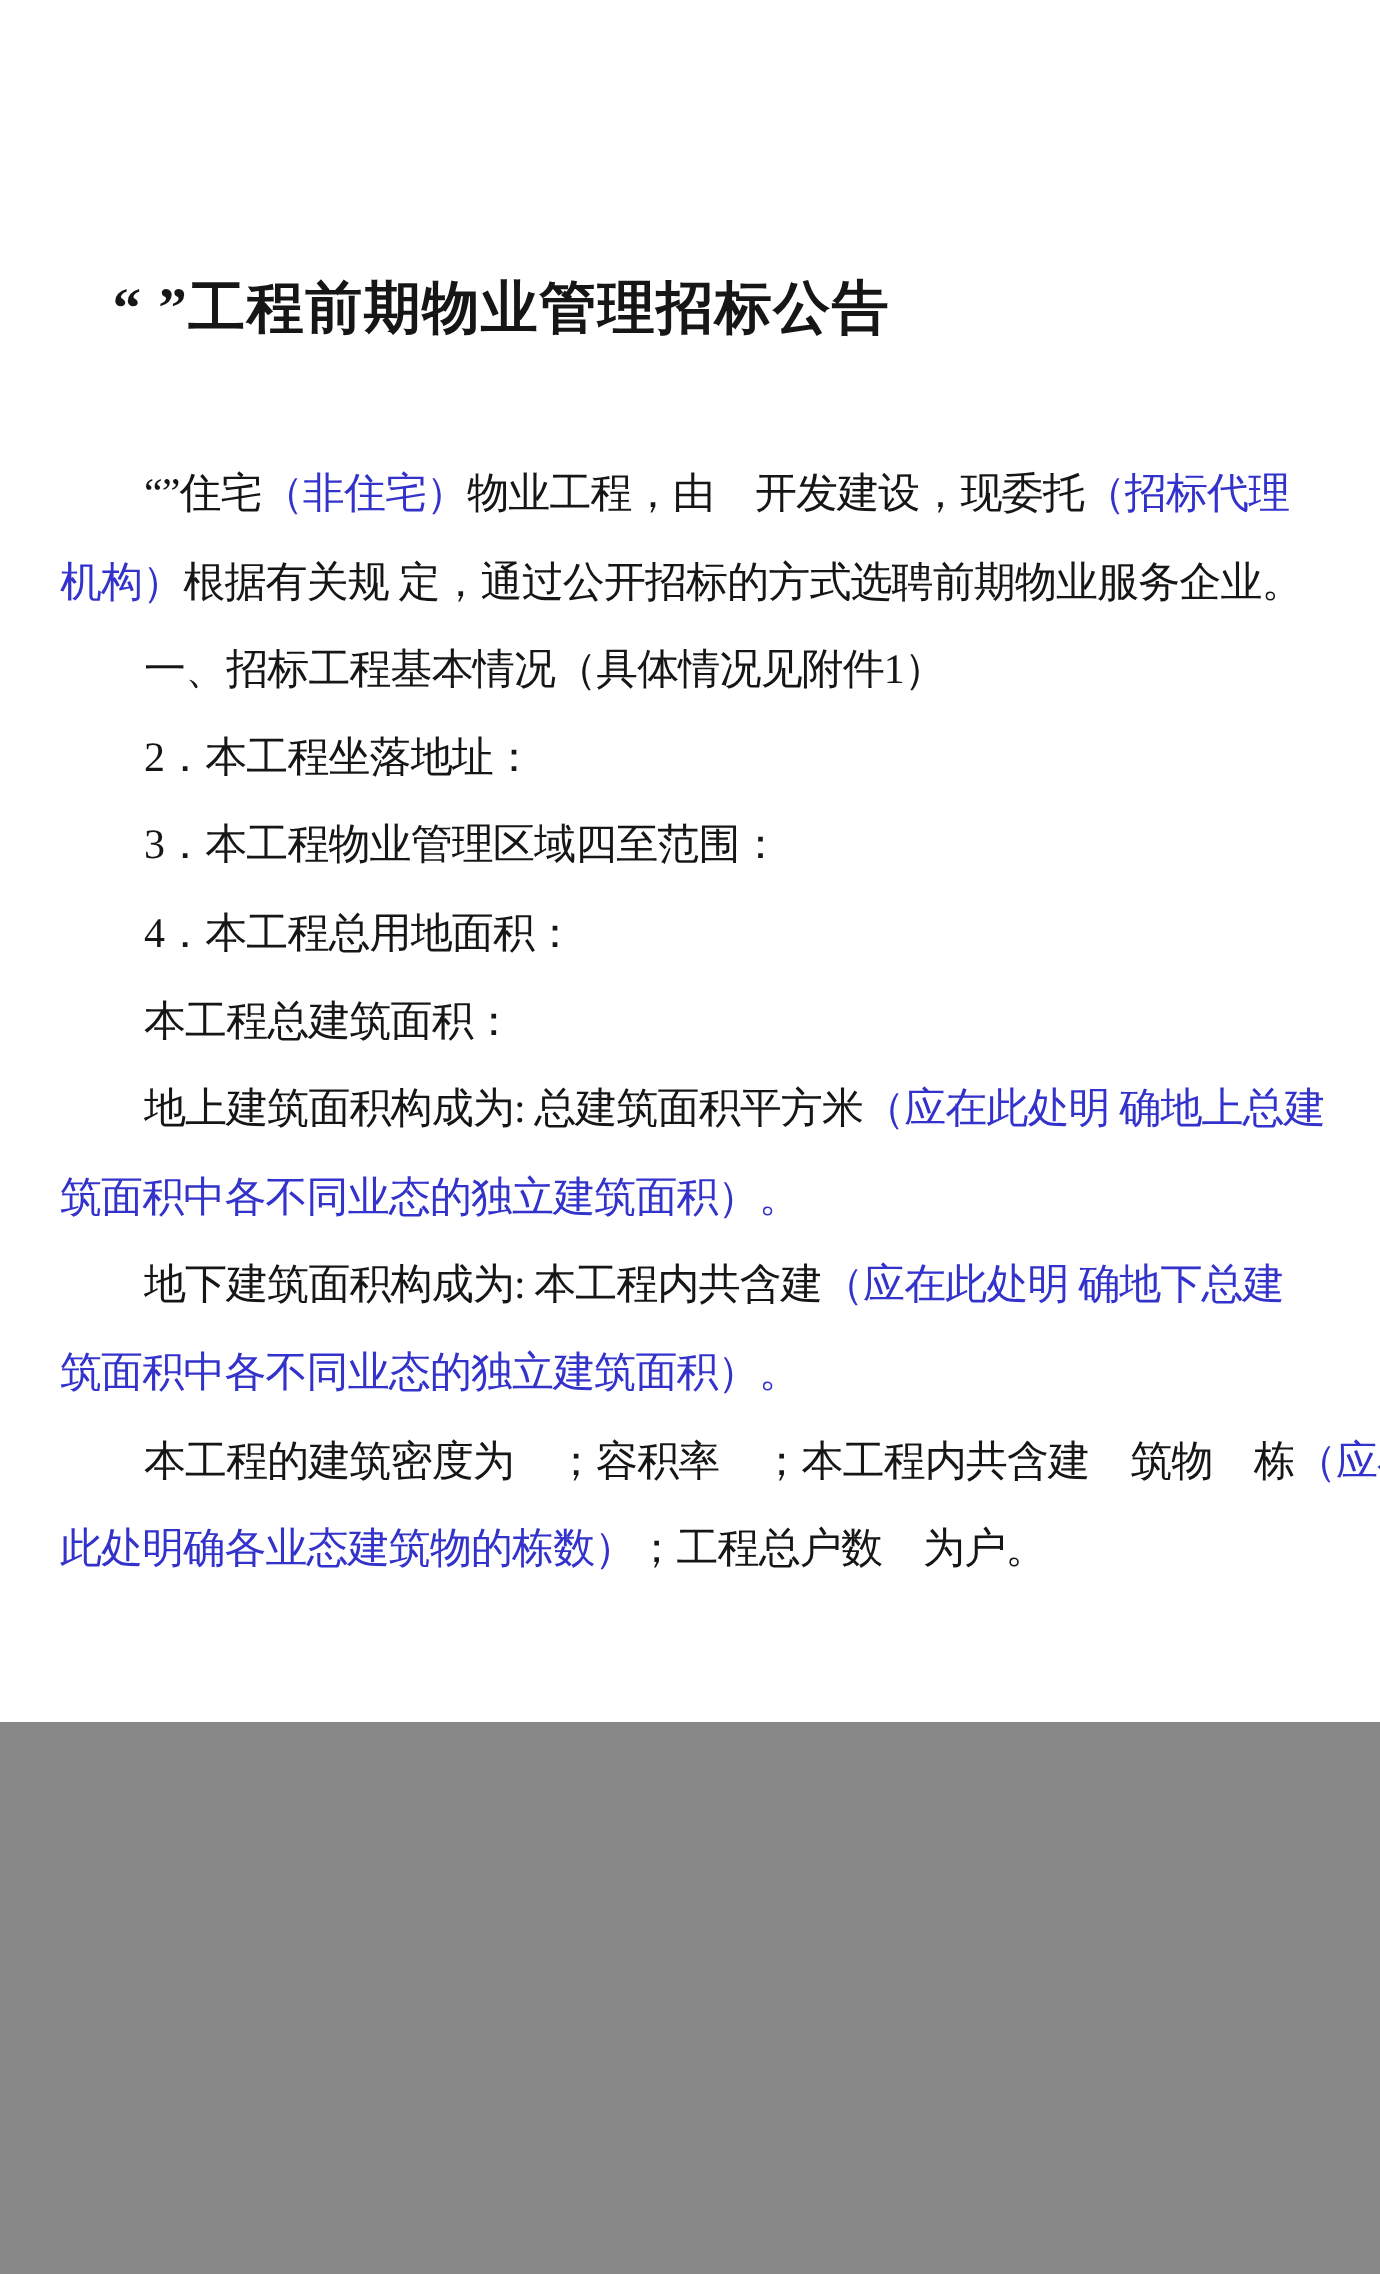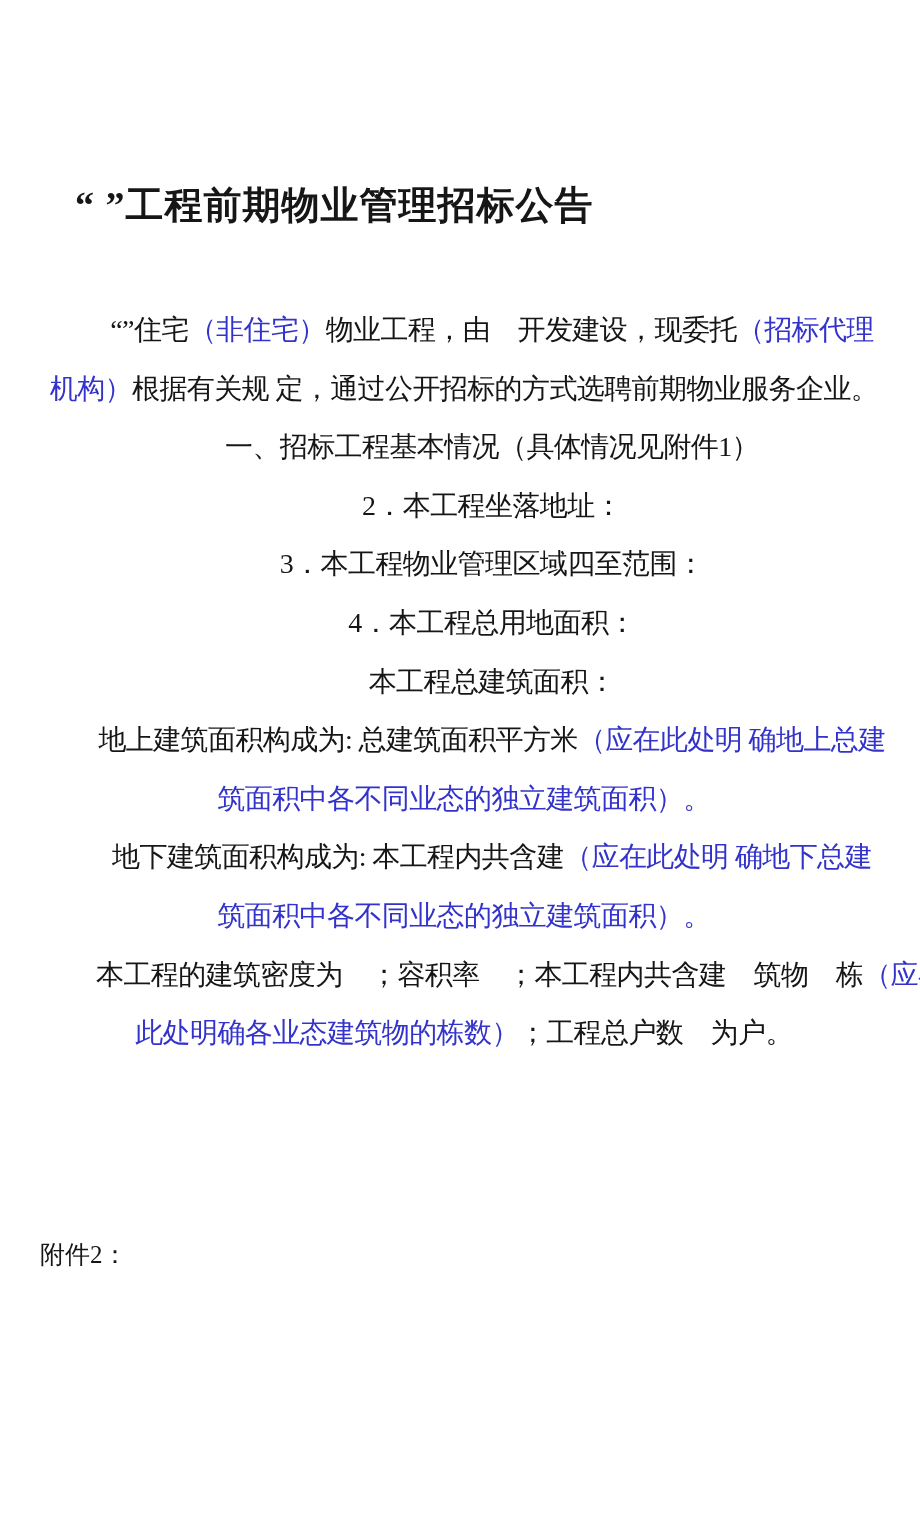--- a/index.html
+++ b/index.html
@@ -8,21 +8,21 @@
     --bg:#ffffff;
   }
   html,body{margin:0;padding:0;}
   body{
     background:#888;
     font-family:"Liberation Serif","DejaVu Serif",serif;
   }
   .page{
     position:relative;
     width:920px;
-    height:1516px;
+    height:1148px;
     margin:0 auto;
     background:var(--bg);
     overflow:hidden;
     color:var(--text);
   }
   .title{
     position:absolute;
     left:75px;
     top:180px;
     margin:0;
@@ -33,21 +33,20 @@
     color:var(--text);
   }
   .body-block{
     position:absolute;
     left:40px;
     top:301px;
     width:848px;
     font-size:28px;
     line-height:58.6px;
     letter-spacing:-0.6px;
-    text-align:center;
   }
   .line{
     white-space:pre;
     height:58.6px;
   }
   .line.indent{
     padding-left:56px;
   }
   .run.black{color:var(--text);}
   .run.blue{color:var(--blue);}

